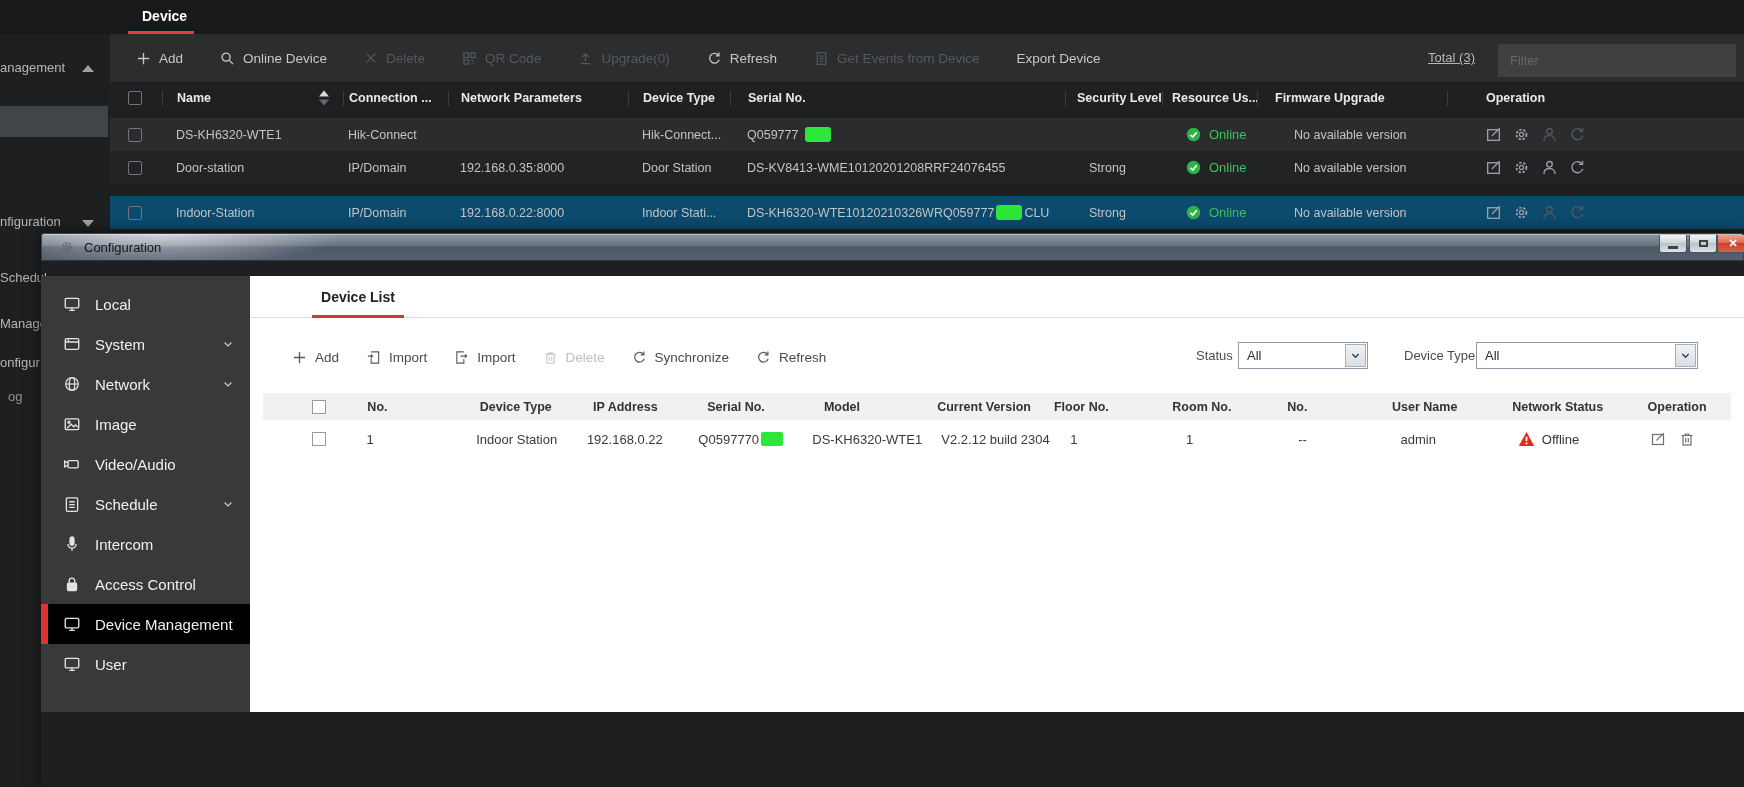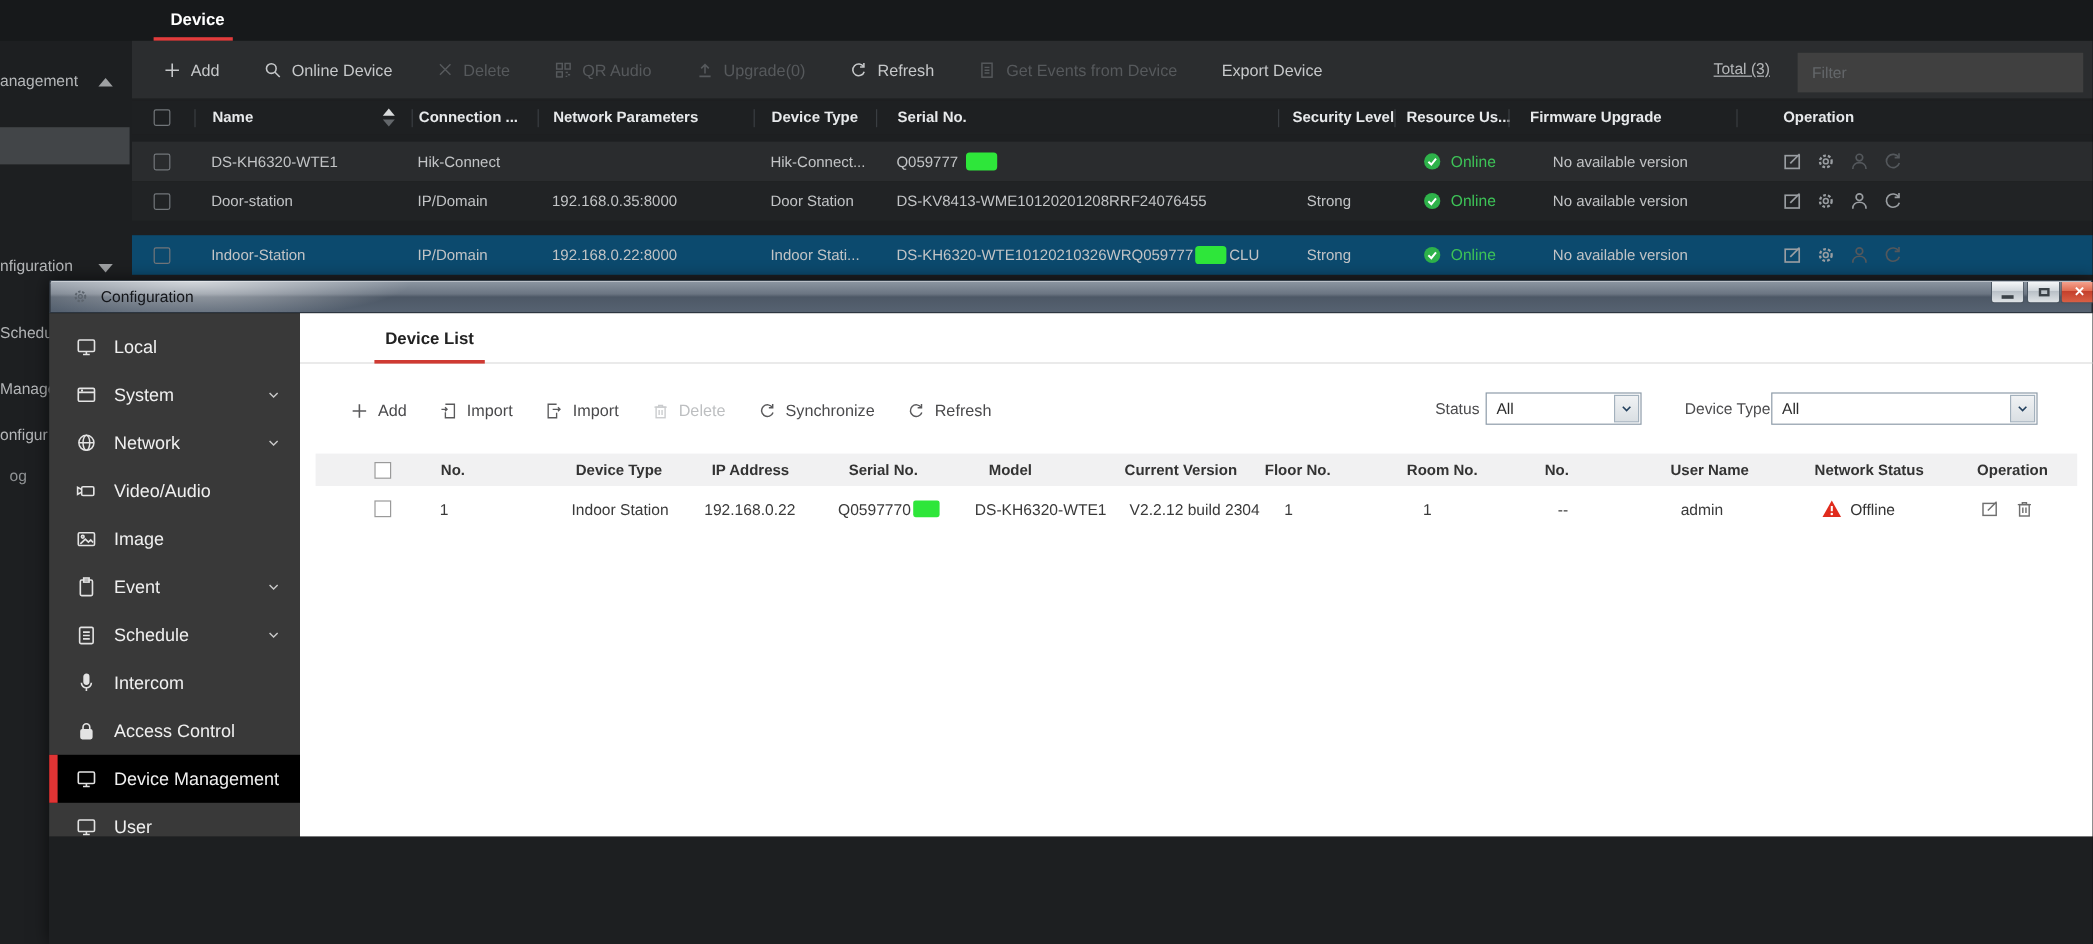--- a/index.html
+++ b/index.html
@@ -62,21 +62,21 @@
   .wicon{margin-left:18px;color:#e8e8e8;}
   .wtitle{margin-left:10px;color:#14161a;font-size:13px;}
   .wbtn{position:absolute;top:1px;height:18px;border:1px solid #4a5561;border-top:none;border-radius:0 0 3px 3px;
         display:flex;align-items:center;justify-content:center;cursor:pointer;}
   .wmin{right:56px;width:28px;background:linear-gradient(#f4f6f8,#cfd5da 45%,#b9c0c7 46%,#dfe3e6);}
   .wmax{right:26px;width:28px;background:linear-gradient(#f4f6f8,#cfd5da 45%,#b9c0c7 46%,#dfe3e6);}
   .wclose{right:-6px;width:32px;background:linear-gradient(#f4a18d,#e06a4f 45%,#c4402c 46%,#d96045);color:#fff;
           font-size:11px;font-weight:bold;}
   .glyph-min{width:10px;height:3px;background:#3b4248;margin-top:7px;}
   .glyph-max{width:9px;height:7px;border:2px solid #3b4248;}
-  .winbody{position:absolute;left:0;top:28px;width:1703px;height:436px;display:flex;}
+  .winbody{position:absolute;left:0;top:43px;width:1703px;height:436px;display:flex;}
   .side{width:209px;background:#393939;padding-top:8px;flex:0 0 auto;}
   .sitem{position:relative;height:40px;display:flex;align-items:center;padding-left:22px;gap:14px;
          color:#f0f0f0;font-size:15px;cursor:pointer;}
   .sitem .sic{color:#e3e3e3;flex:0 0 auto;}
   .sitem.sel{background:#000;}
   .sitem.sel::before{content:'';position:absolute;left:0;top:0;bottom:0;width:7px;background:#e03434;}
   .chev{position:absolute;right:16px;color:#c9c9c9;}
 
   .content{position:relative;flex:1;background:#fff;color:#333;}
   .dl-tab{position:absolute;left:62px;top:13px;width:92px;text-align:center;font-weight:bold;font-size:14px;color:#222;cursor:pointer;}
@@ -154,21 +154,21 @@
     </div>
     <div class="tbtn dis">
       <span class="tic">
           <svg width="15" height="15" viewBox="0 0 16 16" fill="none" stroke="currentColor" stroke-width="1.3">
             <rect x="2" y="2" width="5" height="5"></rect>
             <rect x="9.5" y="2" width="4.5" height="5"></rect>
             <rect x="2" y="9.5" width="5" height="4.5"></rect>
             <path d="M10 10h2M12 12h2M10 13.5h1.5"></path>
           </svg>
         </span>
-      <span>QR Audio</span>
+      <span>QR Code</span>
     </div>
     <div class="tbtn dis">
       <span class="tic">
           <svg width="15" height="15" viewBox="0 0 16 16" fill="none" stroke="currentColor" stroke-width="1.4">
             <path d="M8 11V3M4.6 6.4L8 3l3.4 3.4M3 13.5h10"></path>
           </svg>
         </span>
       <span>Upgrade(0)</span>
     </div>
     <div class="tbtn">
@@ -428,49 +428,35 @@
           <span>Network</span>
           <span class="chev">
               <svg width="12" height="12" viewBox="0 0 16 16" fill="none" stroke="currentColor" stroke-width="1.6">
                 <polyline points="3.5,6 8,10.5 12.5,6"></polyline>
               </svg>
             </span>
         </div>
         <div class="sitem">
           <span class="sic">
               <svg width="18" height="18" viewBox="0 0 16 16" fill="none" stroke="currentColor" stroke-width="1.2">
-                <rect x="4.5" y="5" width="9" height="6.5" rx="1"></rect>
-                <path d="M4.5 7l-3-1.6v5.2l3-1.6"></path>
-              </svg>
-            </span>
-          <span>Video/Audio</span>
-        </div>
-        <div class="sitem">
-          <span class="sic">
-              <svg width="18" height="18" viewBox="0 0 16 16" fill="none" stroke="currentColor" stroke-width="1.2">
                 <rect x="2" y="3.5" width="12" height="9.5" rx="1"></rect>
                 <circle cx="5.3" cy="6.5" r="1"></circle>
                 <polyline points="3.5,11.8 7.2,8.2 9.5,10.5 11.2,8.8 13,10.8"></polyline>
               </svg>
             </span>
           <span>Image</span>
         </div>
         <div class="sitem">
           <span class="sic">
               <svg width="18" height="18" viewBox="0 0 16 16" fill="none" stroke="currentColor" stroke-width="1.2">
-                <rect x="3.5" y="3" width="9" height="11.5" rx="1"></rect>
-                <rect x="6" y="1.5" width="4" height="3"></rect>
-              </svg>
-            </span>
-          <span>Event</span>
-          <span class="chev">
-              <svg width="12" height="12" viewBox="0 0 16 16" fill="none" stroke="currentColor" stroke-width="1.6">
-                <polyline points="3.5,6 8,10.5 12.5,6"></polyline>
-              </svg>
-            </span>
+                <rect x="4.5" y="5" width="9" height="6.5" rx="1"></rect>
+                <path d="M4.5 7l-3-1.6v5.2l3-1.6"></path>
+              </svg>
+            </span>
+          <span>Video/Audio</span>
         </div>
         <div class="sitem">
           <span class="sic">
               <svg width="18" height="18" viewBox="0 0 16 16" fill="none" stroke="currentColor" stroke-width="1.2">
                 <rect x="3" y="2.5" width="10" height="12" rx="1"></rect>
                 <path d="M5.5 6h5M5.5 8.5h5M5.5 11h5"></path>
               </svg>
             </span>
           <span>Schedule</span>
           <span class="chev">

